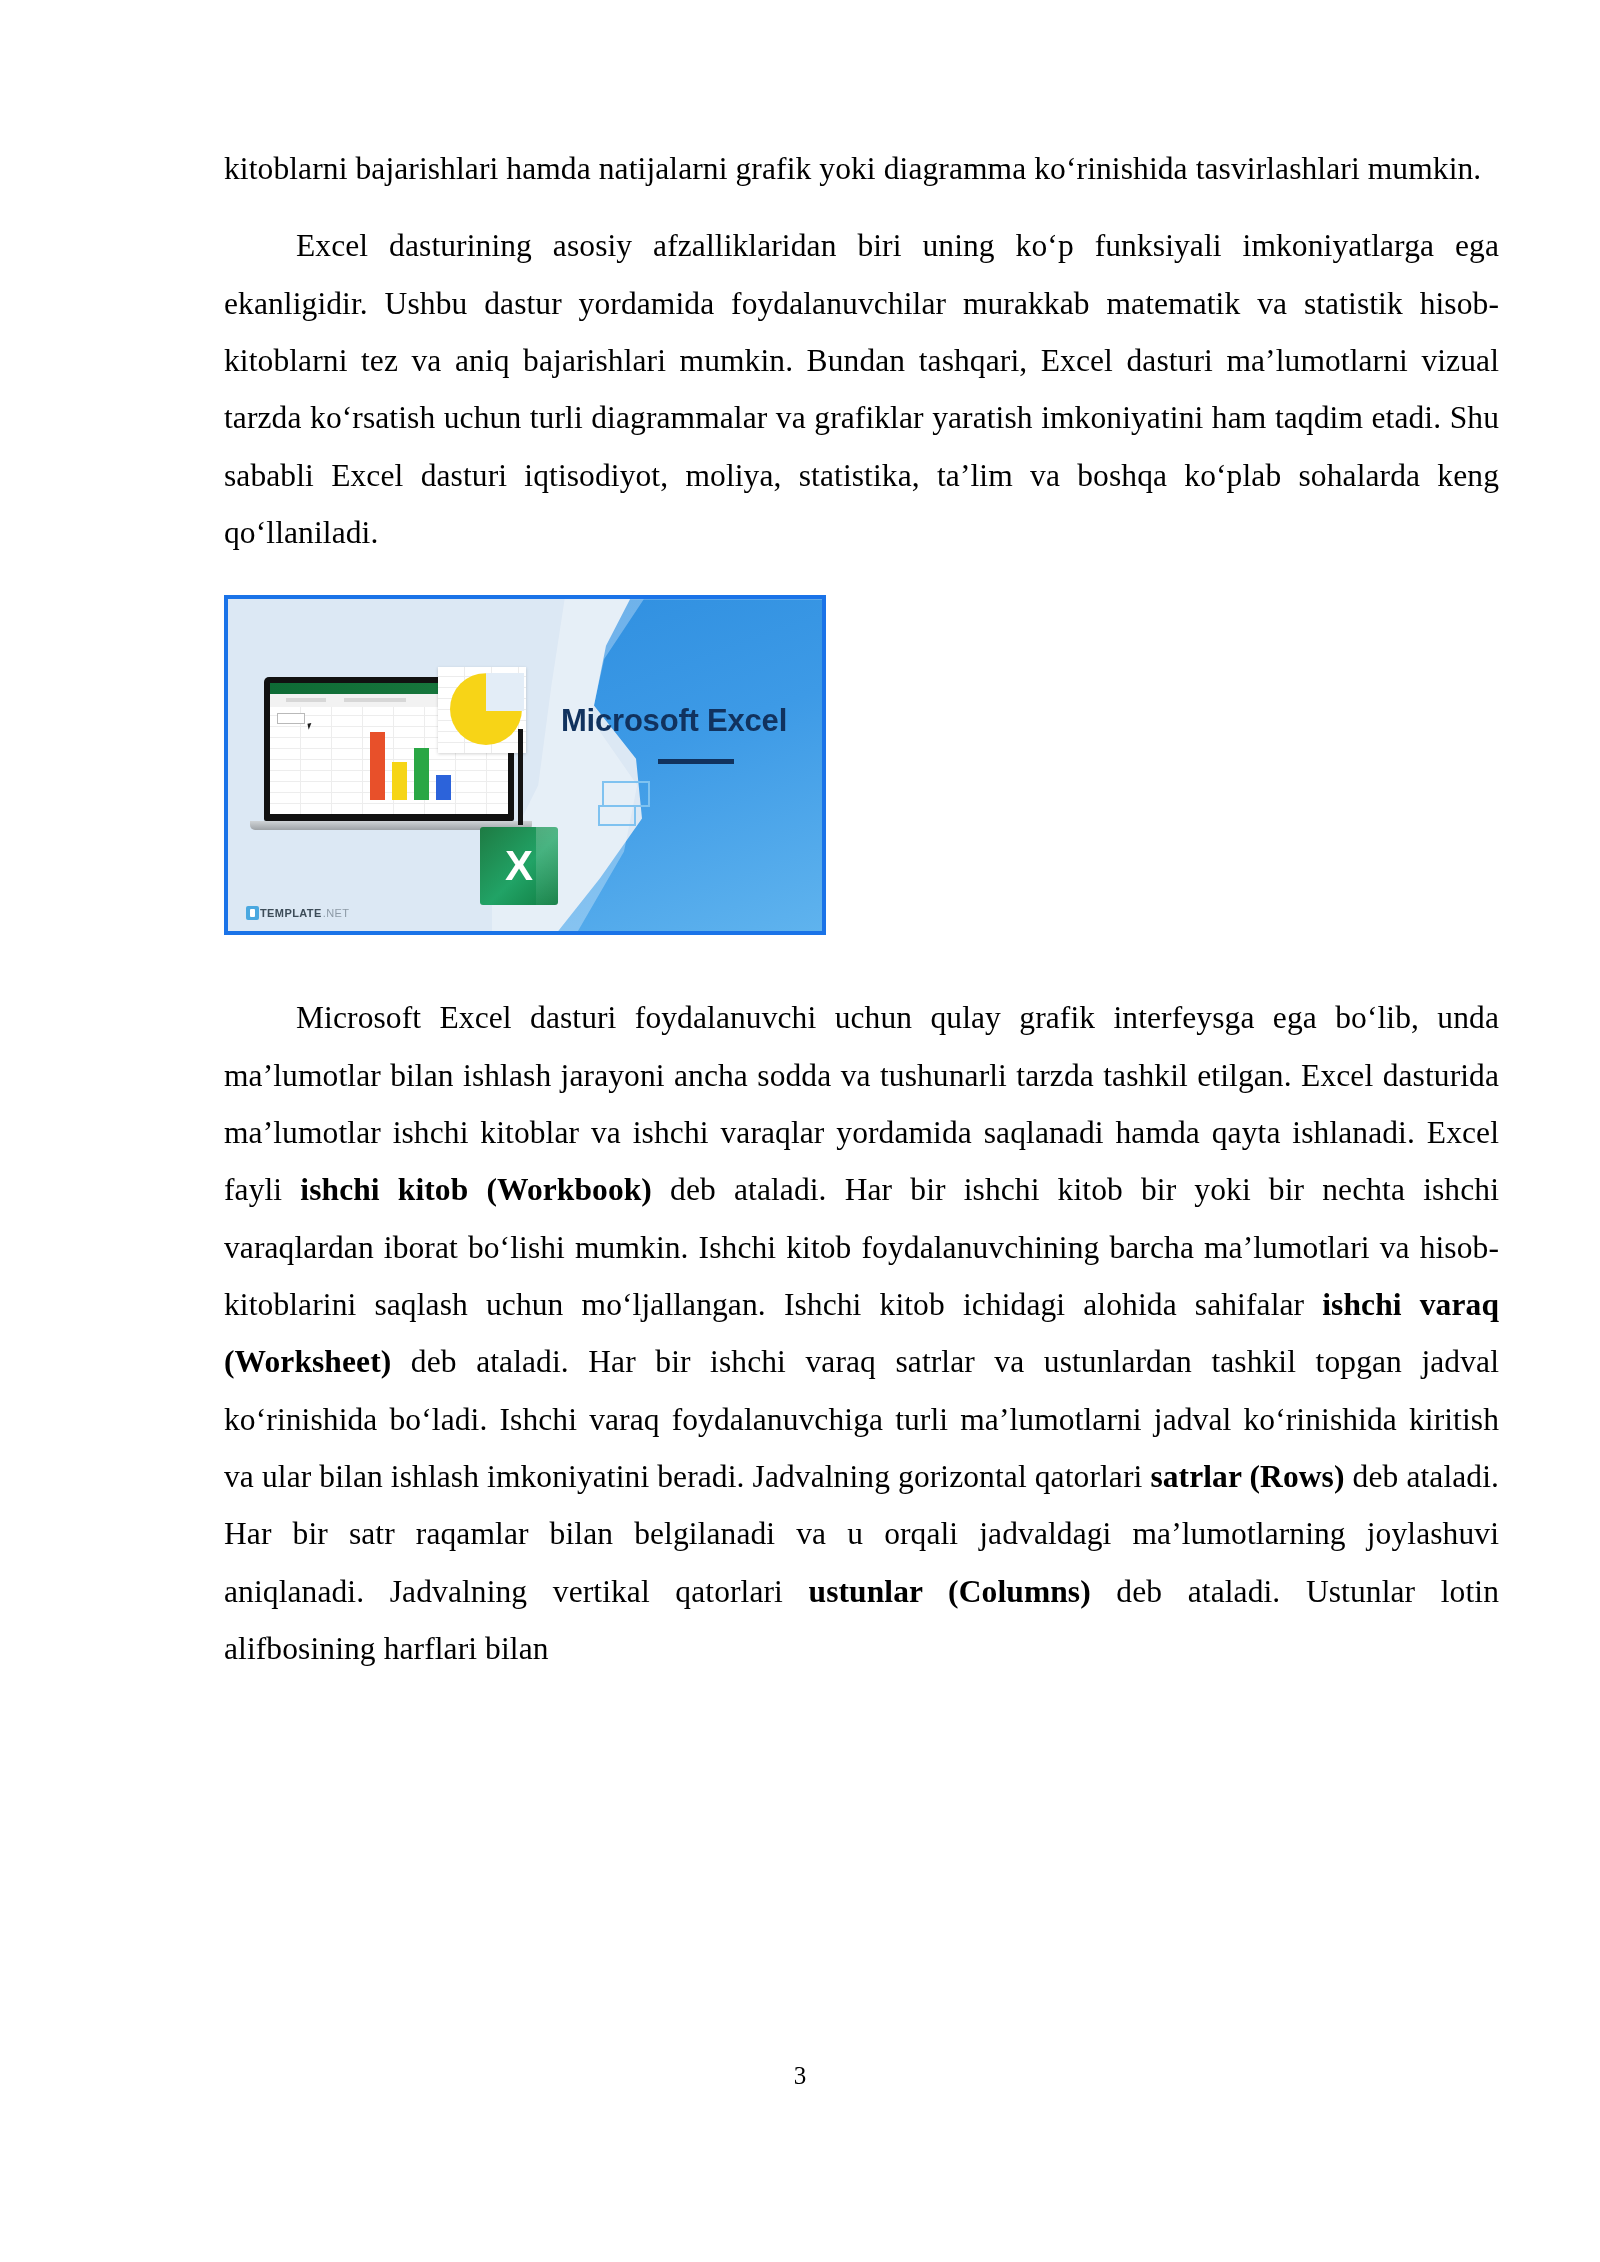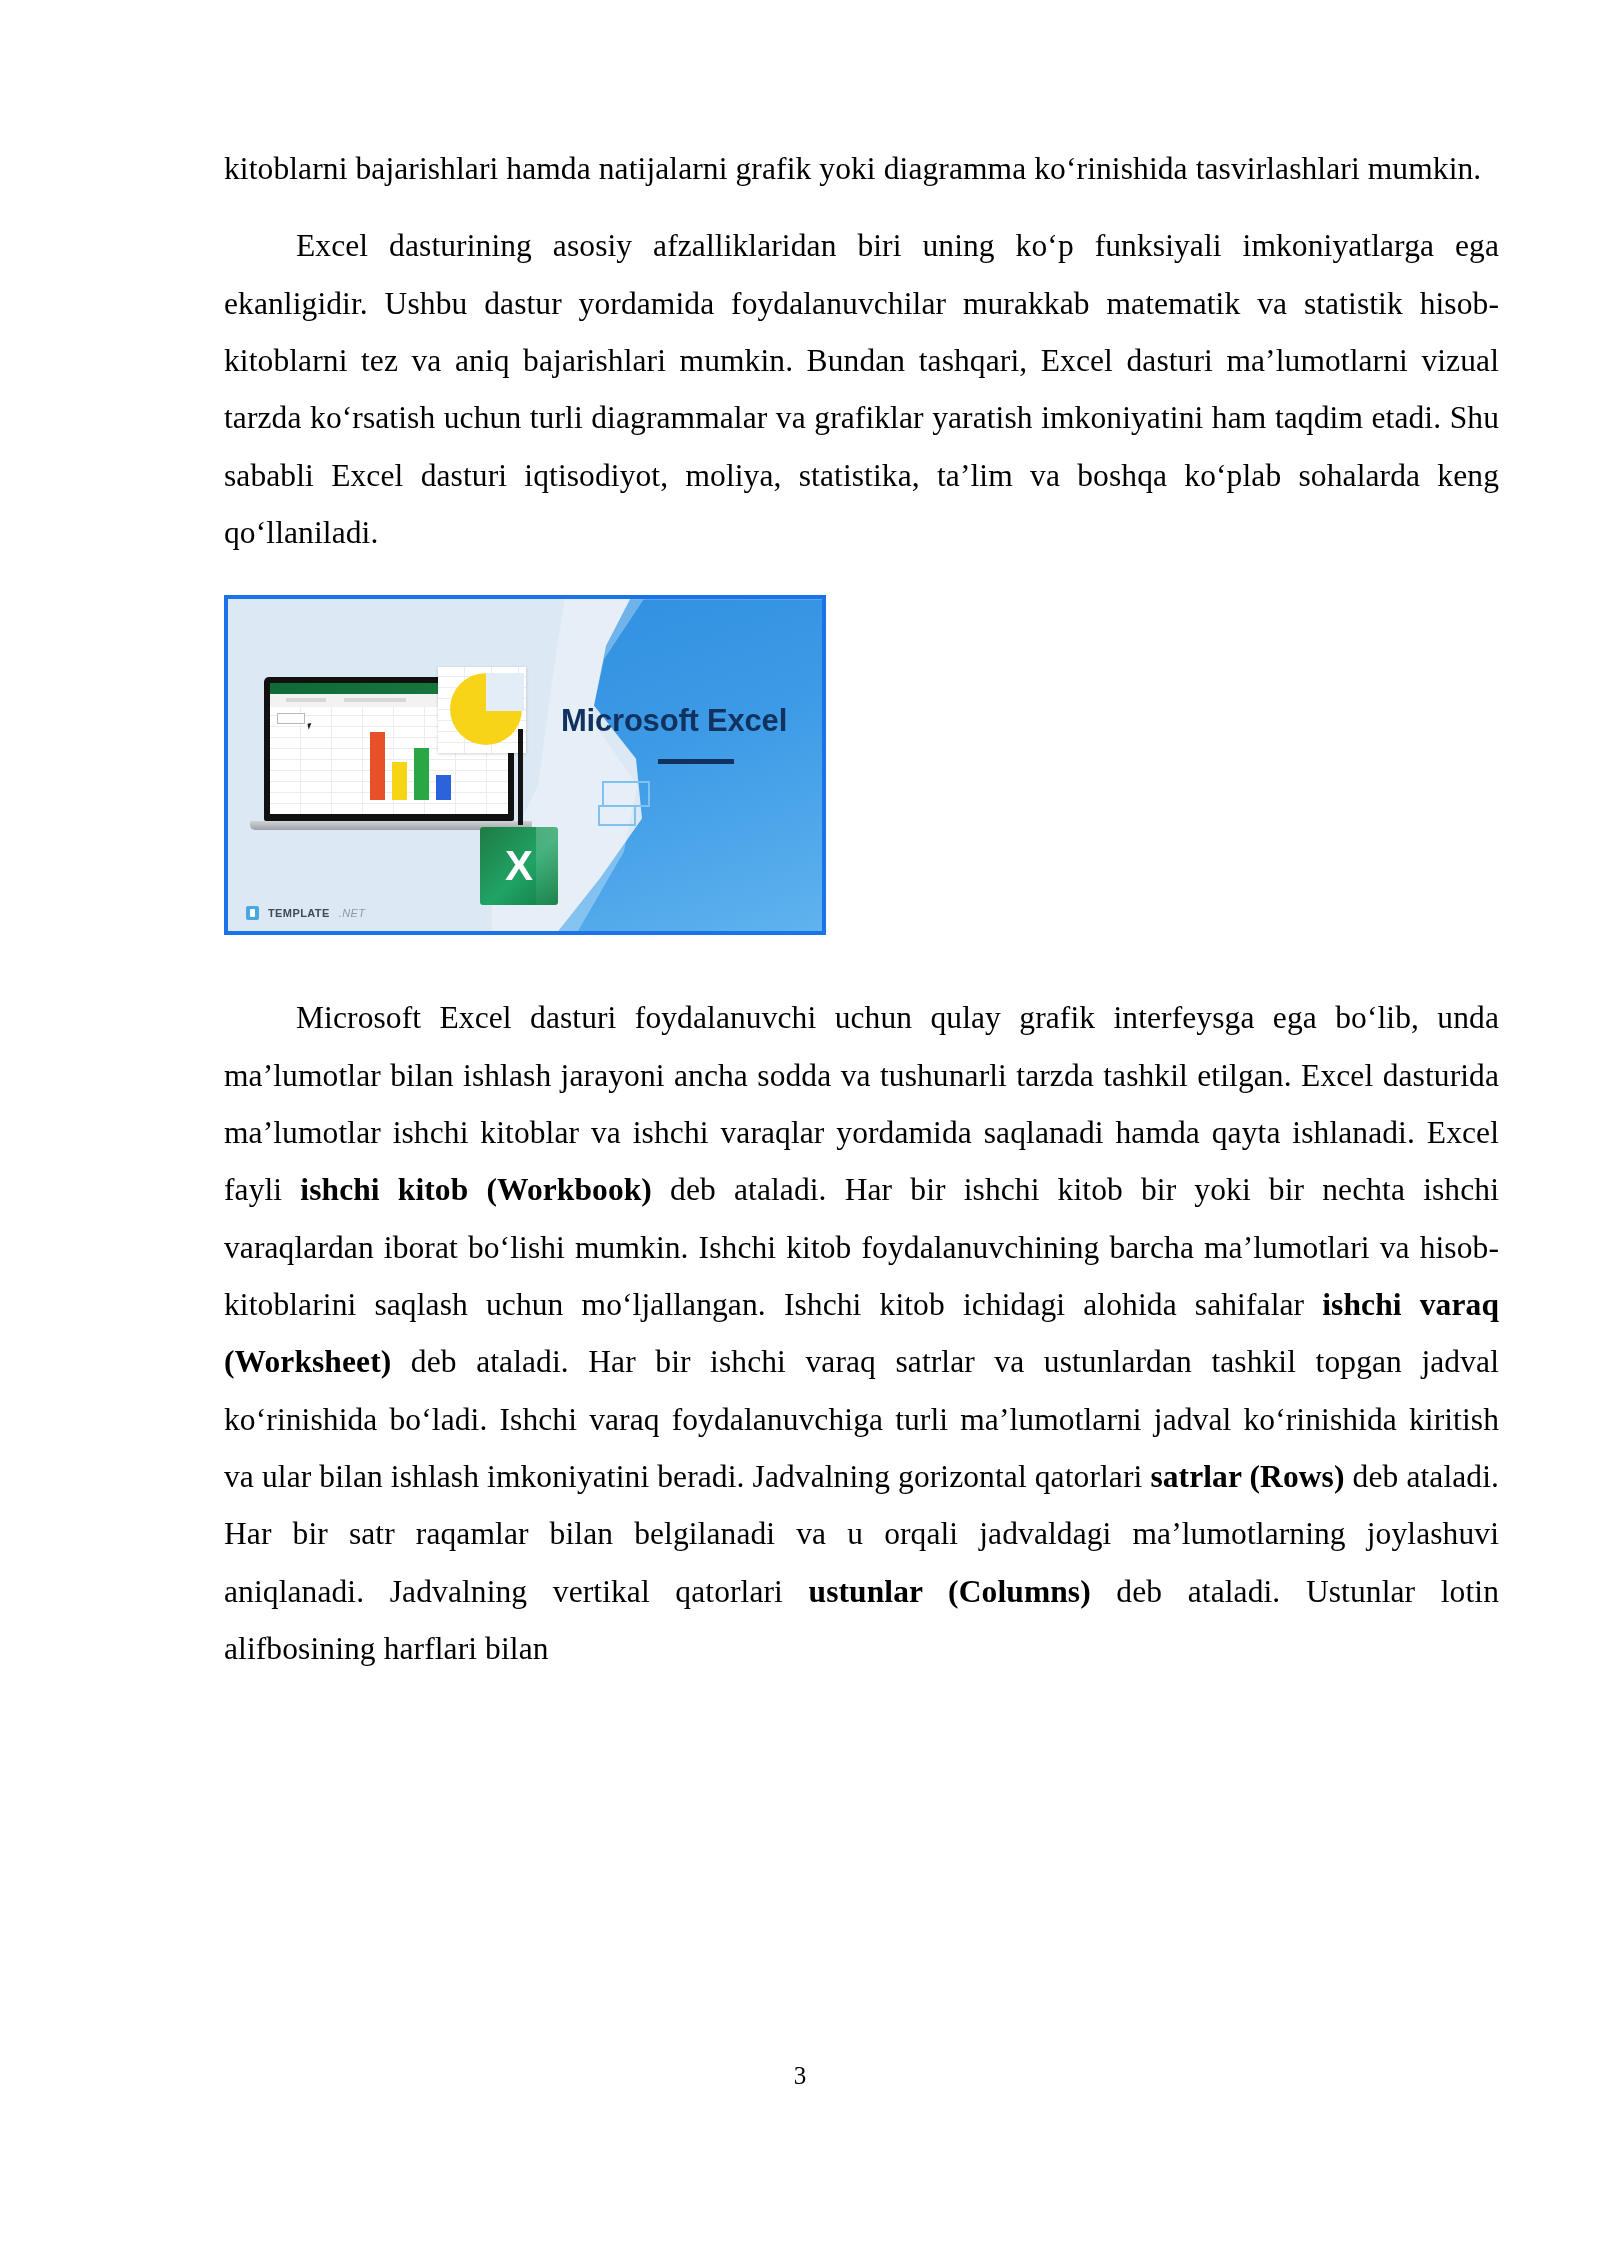--- a/index.html
+++ b/index.html
@@ -275,42 +275,42 @@
     width: 34px; height: 17px;
     border: 2px solid #7fc2f0;
   }
 
   
   .fig-watermark {
     position: absolute;
     left: 18px; bottom: 11px;
     display: flex;
     align-items: center;
-    gap: 9px;
+    gap: 1px;
     font-family: "Liberation Sans", sans-serif;
     font-size: 11px;
     letter-spacing: 0.4px;
     color: #5a6a78;
   }
   .wm-icon {
     width: 13px; height: 14px;
     background: #4aa8e0;
     border-radius: 2px;
     position: relative;
   }
   .wm-icon:after {
     content: "";
     position: absolute;
     left: 4px; top: 3px;
     width: 5px; height: 8px;
     background: #ffffff;
     border-radius: 1px;
   }
   .wm-strong { font-weight: bold; color: #3d4c58; }
-  .wm-light { color: #8d9aa6; font-style: italic; }
+  .wm-light { color: #8d9aa6; }
 
   .page-number {
     position: absolute;
     left: 0;
     top: 2062px;
     width: 1600px;
     text-align: center;
     font-size: 25px;
     font-family: "Liberation Serif", "DejaVu Serif", serif;
   }

